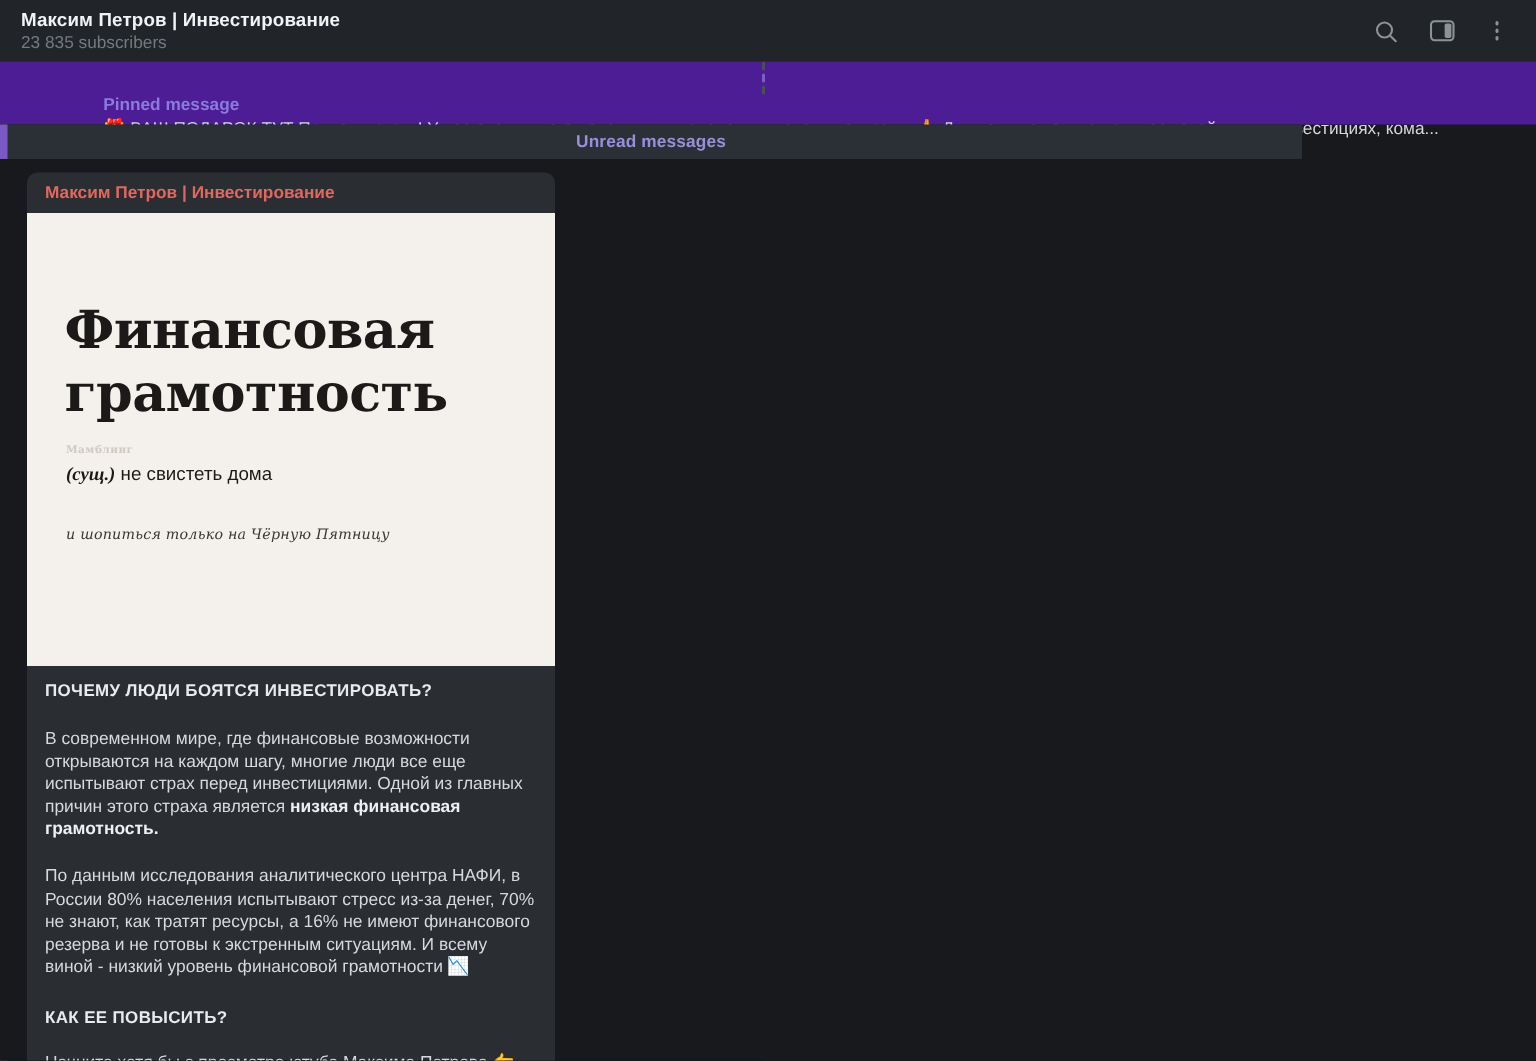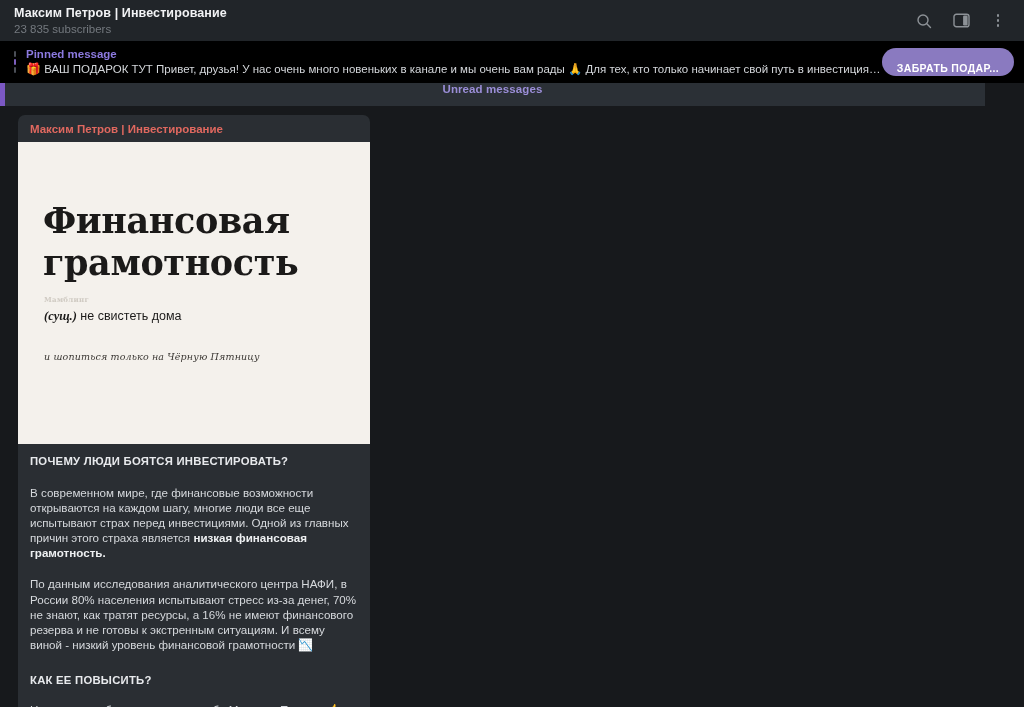--- a/index.html
+++ b/index.html
@@ -22,41 +22,41 @@
   .chat-sub { color: #74797f; font-size: 11.5px; line-height: 14px; margin-top: 1px; white-space: nowrap; }
   .header-actions { display: flex; align-items: center; gap: 17px; padding-right: 4px; }
   .hicon { width: 20px; height: 20px; display: flex; align-items: center; justify-content: center; color: #8d9297; cursor: pointer; }
   .hicon svg { display: block; }
   .dots { display: flex; flex-direction: column; gap: 2.5px; align-items: center; }
   .dots i { width: 2.6px; height: 2.6px; border-radius: 50%; background: #8d9297; display: block; }
 
   
   .pinned-bar {
     position: absolute; top: 41px; left: 0; width: 1024px; height: 42px;
-    background: #000000;
-    display: flex; align-items: center; padding-left: 14px; padding-right: 10px;
+    background: #4c1d95;
+    display: flex; align-items: center; padding-left: 14px; padding-right: 10px; flex-direction: column;
   }
   .pin-marks { display: flex; flex-direction: column; gap: 2px; width: 2px; margin-right: 10px; }
   .pin-marks span { display: block; width: 2px; height: 6px; background: #7d5fbe; border-radius: 1px; }
   .pin-marks span.dim { background: #4b4f57; }
   .pinned-texts { display: flex; flex-direction: column; justify-content: center; flex: 1; min-width: 0; }
   .pinned-label { color: #8c7ae0; font-size: 11.5px; font-weight: bold; line-height: 14px; }
   .pinned-msg { color: #d4d7db; font-size: 11.5px; line-height: 15px; white-space: nowrap; overflow: hidden; text-overflow: ellipsis; margin-top: 1px; }
   .pinned-msg .emoji { font-size: 12px; }
   .gift-btn {
     flex: 0 0 auto; background: #8a7ac0; color: #ffffff;
     border: none; border-radius: 14px; height: 25px; padding: 14px 15px;
     font-family: "Liberation Sans", sans-serif; font-size: 10.5px; font-weight: bold;
     letter-spacing: .35px; cursor: pointer; white-space: nowrap;
   }
 
   
   .unread-bar {
-    position: absolute; top: 83px; left: 0; width: 985px; height: 23px;
-    background: #2b3036; display: flex; justify-content: center;
+    position: absolute; top: 83px; left: 0; width: 868px; height: 23px;
+    background: #2b3036; display: flex; align-items: center; justify-content: center;
   }
   .unread-bar span { color: #9b8ed8; font-size: 11.5px; font-weight: bold; letter-spacing: .1px; }
 
   
   .unread-rail { position: absolute; left: 0; top: 83px; width: 5px; height: 624px; background: #7b58c4; }
 
   
   .msg-area { position: absolute; top: 106px; left: 0; width: 1024px; height: 601px; background: #17191c; }
   .bubble {
     position: absolute; left: 18px; top: 9px; width: 352px;

